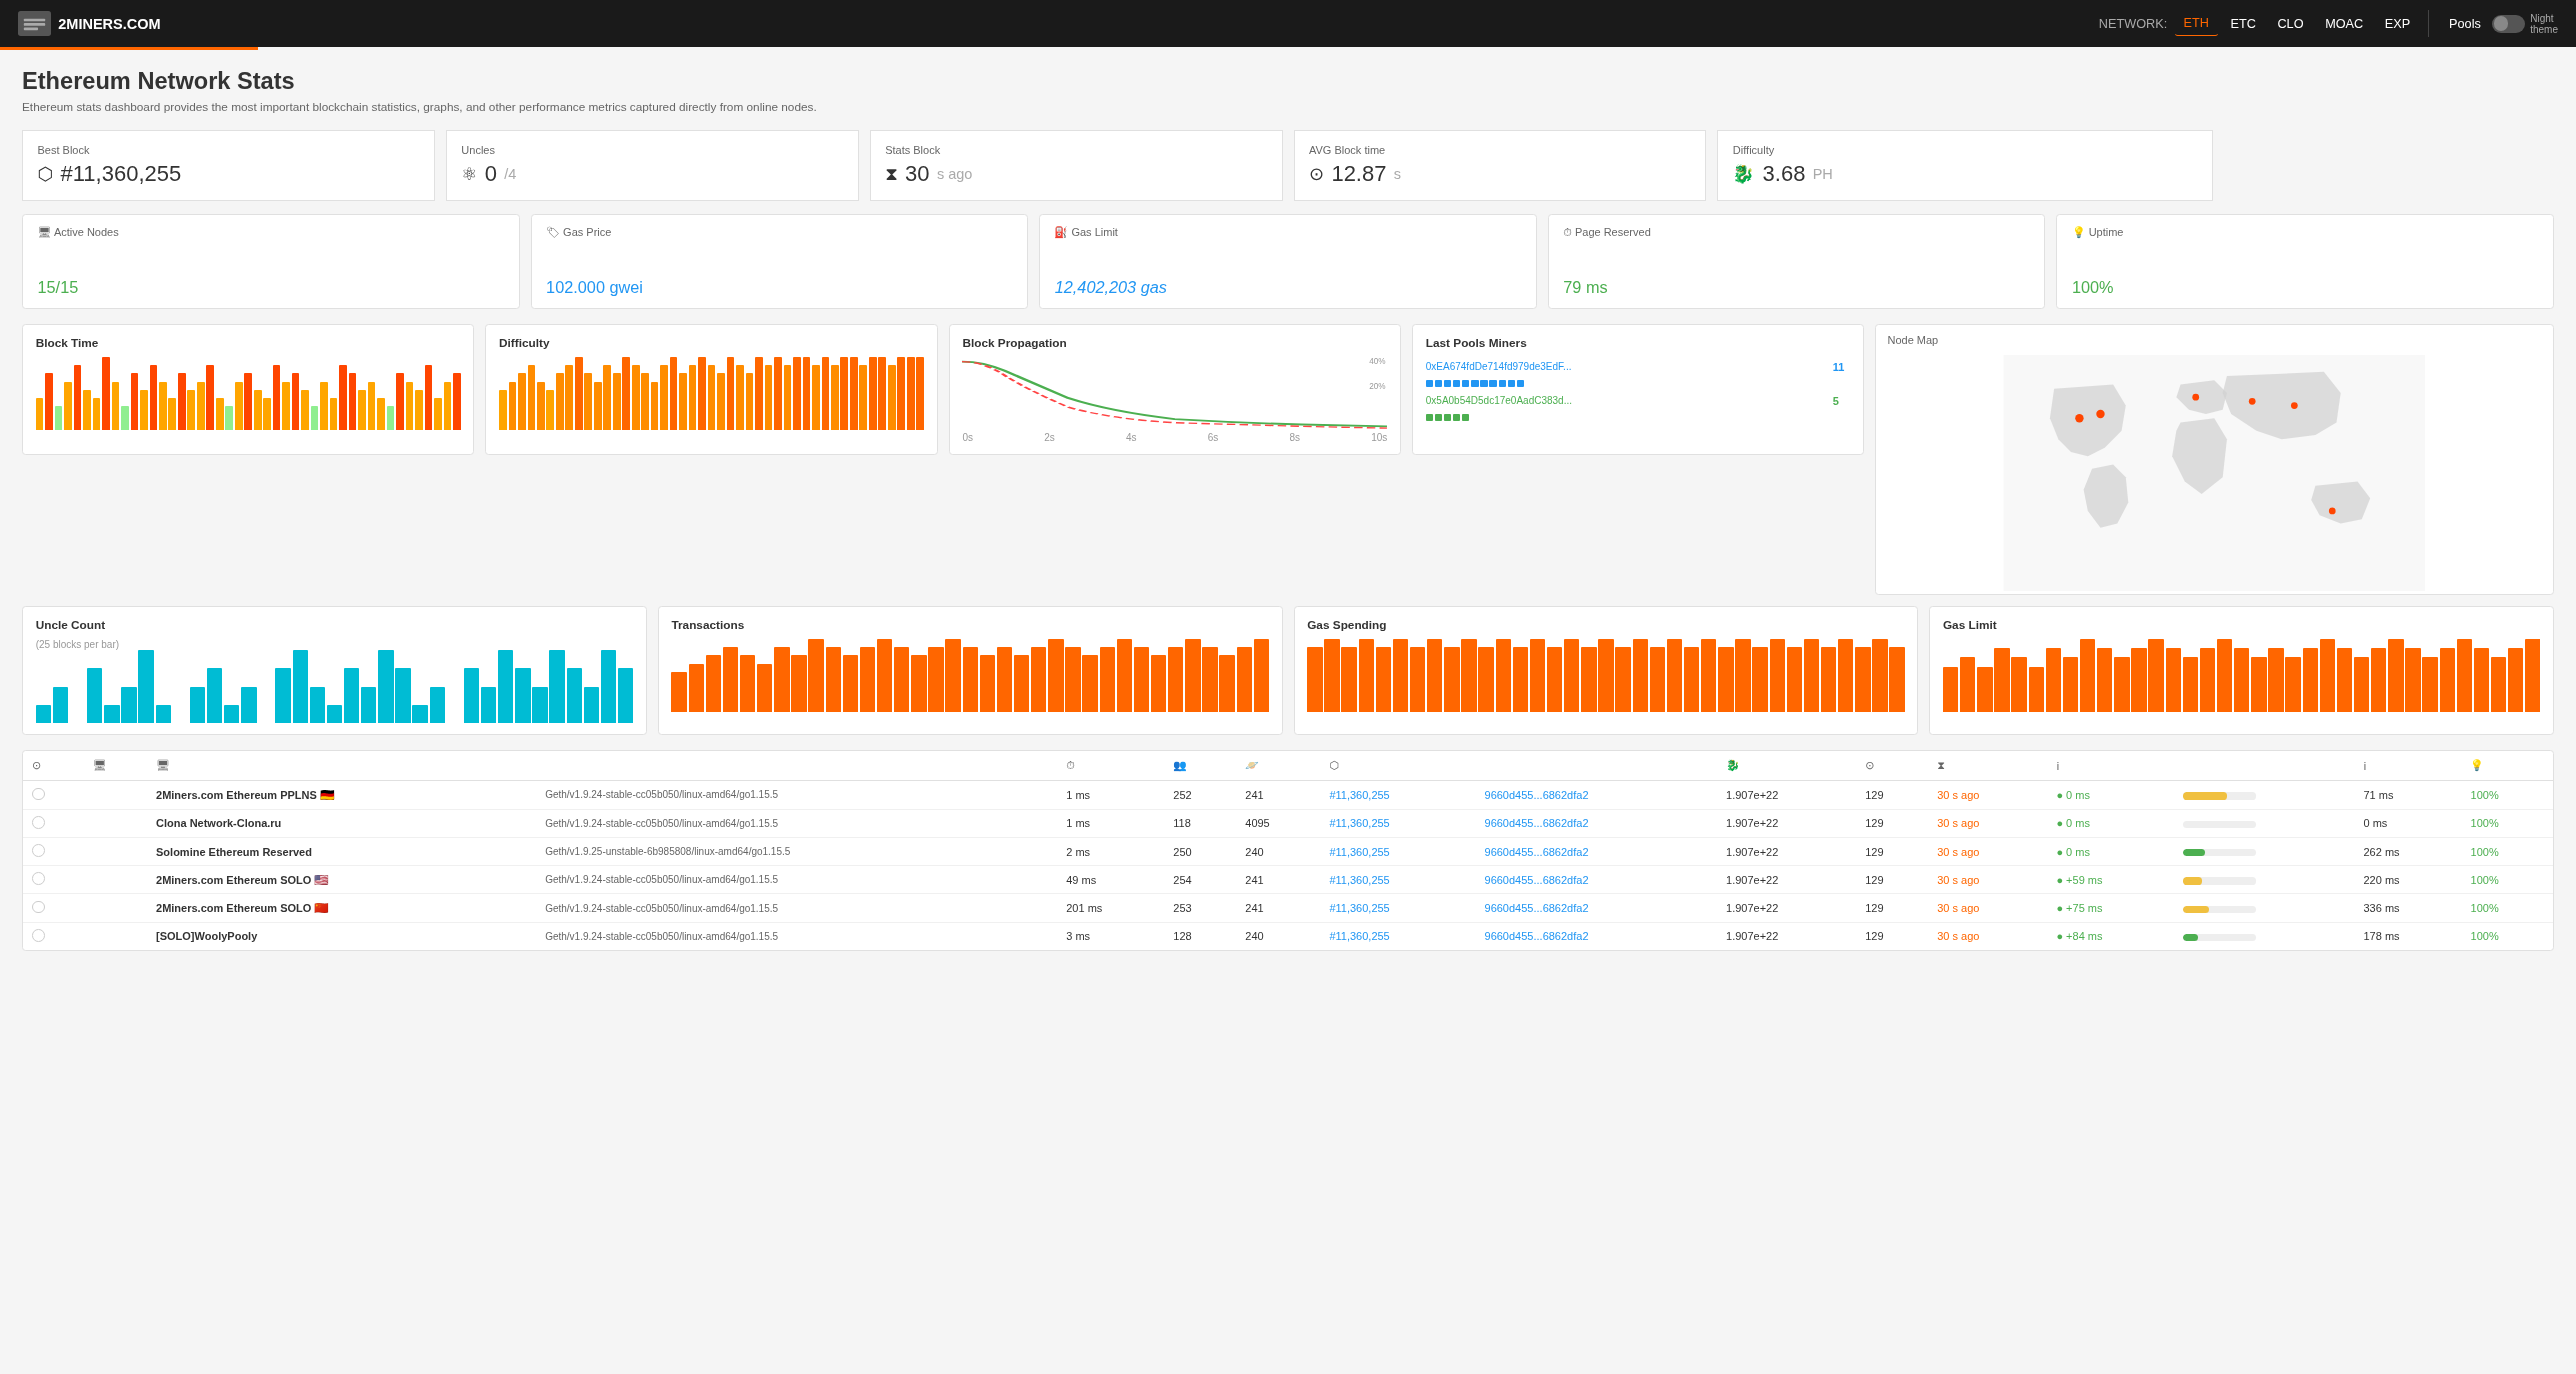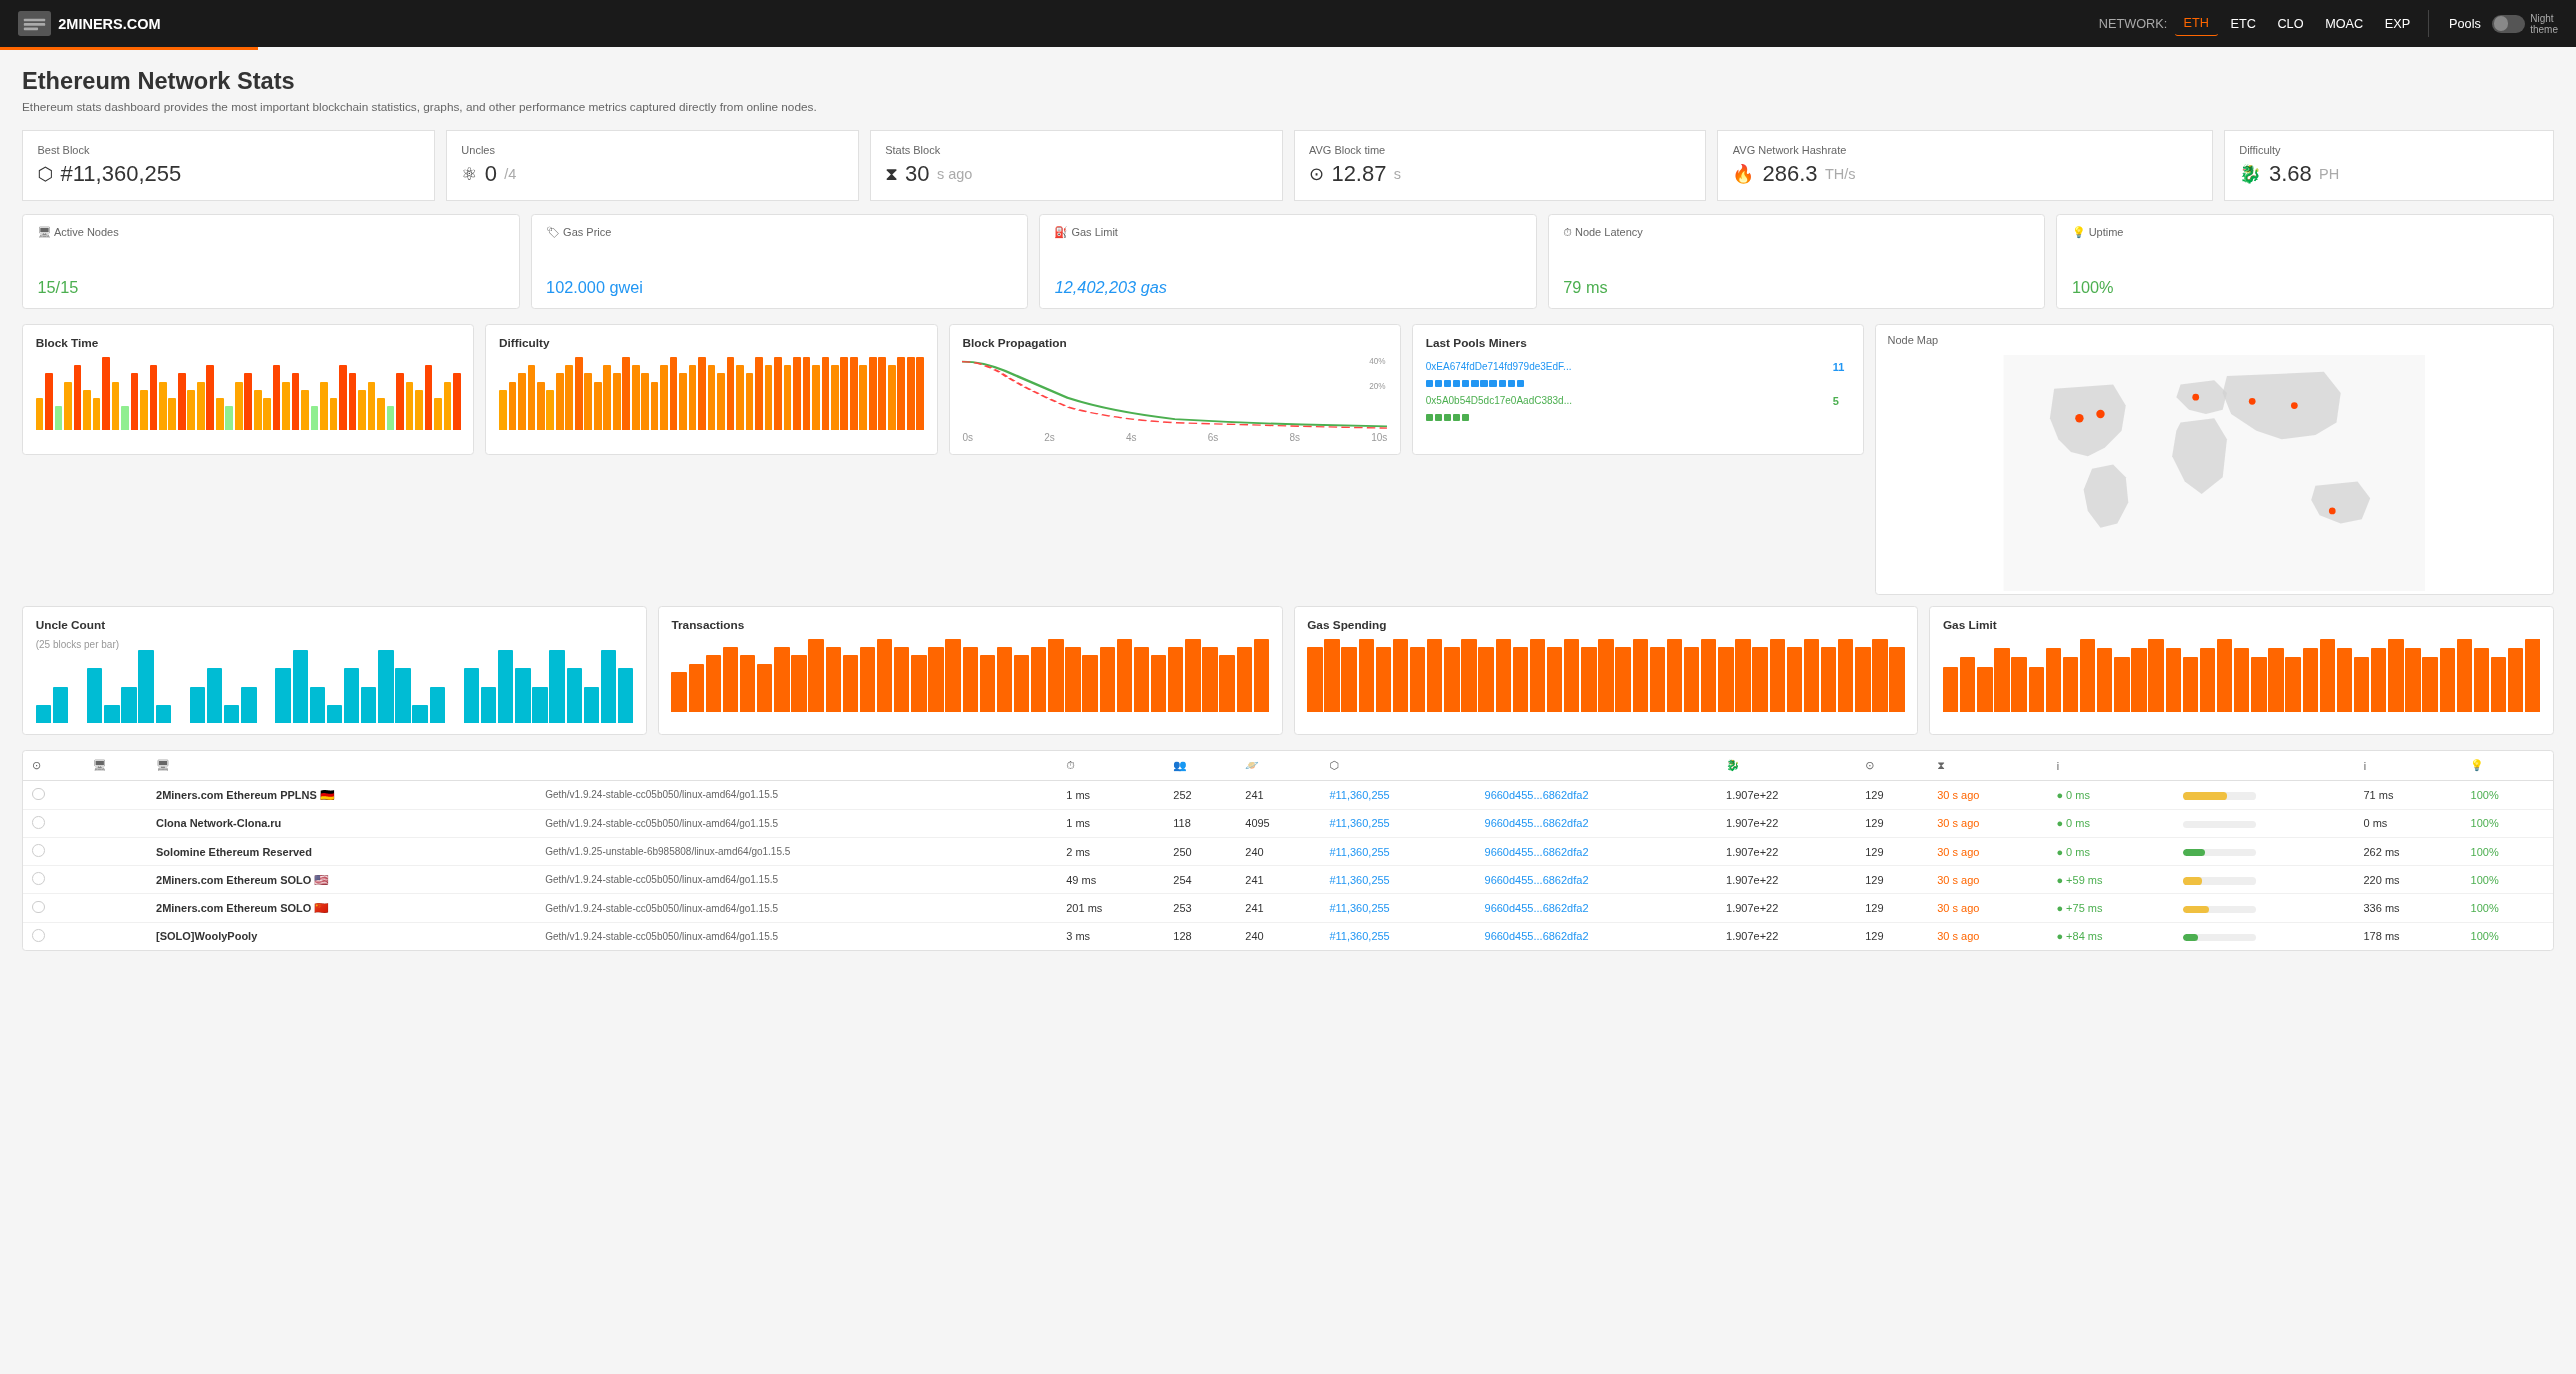--- a/index.html
+++ b/index.html
@@ -137,28 +137,20 @@
 
     <div class="stat-card">
       <div class="stat-label">AVG Block time</div>
       <div class="stat-value">
         <span style="font-size:18px;">⊙</span>
         <span style="font-size:22px;font-weight:300;">12.87</span>
           <span class="unit">s</span>
       </div>
     </div>
 
-    <div class="stat-card">
-      <div class="stat-label">AVG Network Hashrate</div>
-      <div class="stat-value">
-        <span style="font-size:18px;">🔥</span>
-        <span style="font-size:22px;font-weight:300;">286.3</span>
-          <span class="unit">TH/s</span>
-      </div>
-    </div>
 
     <div class="stat-card">
       <div class="stat-label">Difficulty</div>
       <div class="stat-value">
         <span style="font-size:18px;">🐉</span>
         <span style="font-size:22px;font-weight:300;">3.68</span>
           <span class="unit">PH</span>
       </div>
     </div>
   </div>
@@ -170,21 +162,21 @@
     </div>
     <div class="secondary-card">
       <span class="secondary-label">🏷 Gas Price</span>
       <span class="secondary-value" style="color:#2196f3;">102.000 gwei</span>
     </div>
     <div class="secondary-card">
       <span class="secondary-label">⛽ Gas Limit</span>
       <span class="secondary-value" style="color:#2196f3;font-style:italic;">12,402,203 gas</span>
     </div>
     <div class="secondary-card">
-      <span class="secondary-label">⏱ Node Latency</span>
+      <span class="secondary-label">⏱ Page Reserved</span>
       <span class="secondary-value" style="color:#4caf50;">79 ms</span>
     </div>
     <div class="secondary-card">
       <span class="secondary-label">💡 Uptime</span>
       <span class="secondary-value" style="color:#4caf50;">100%</span>
     </div>
   </div>
 
   <div style="display:grid;grid-template-columns:1fr 1fr 1fr 1fr 1.5fr;gap:11px;margin-bottom:11px;">
 

